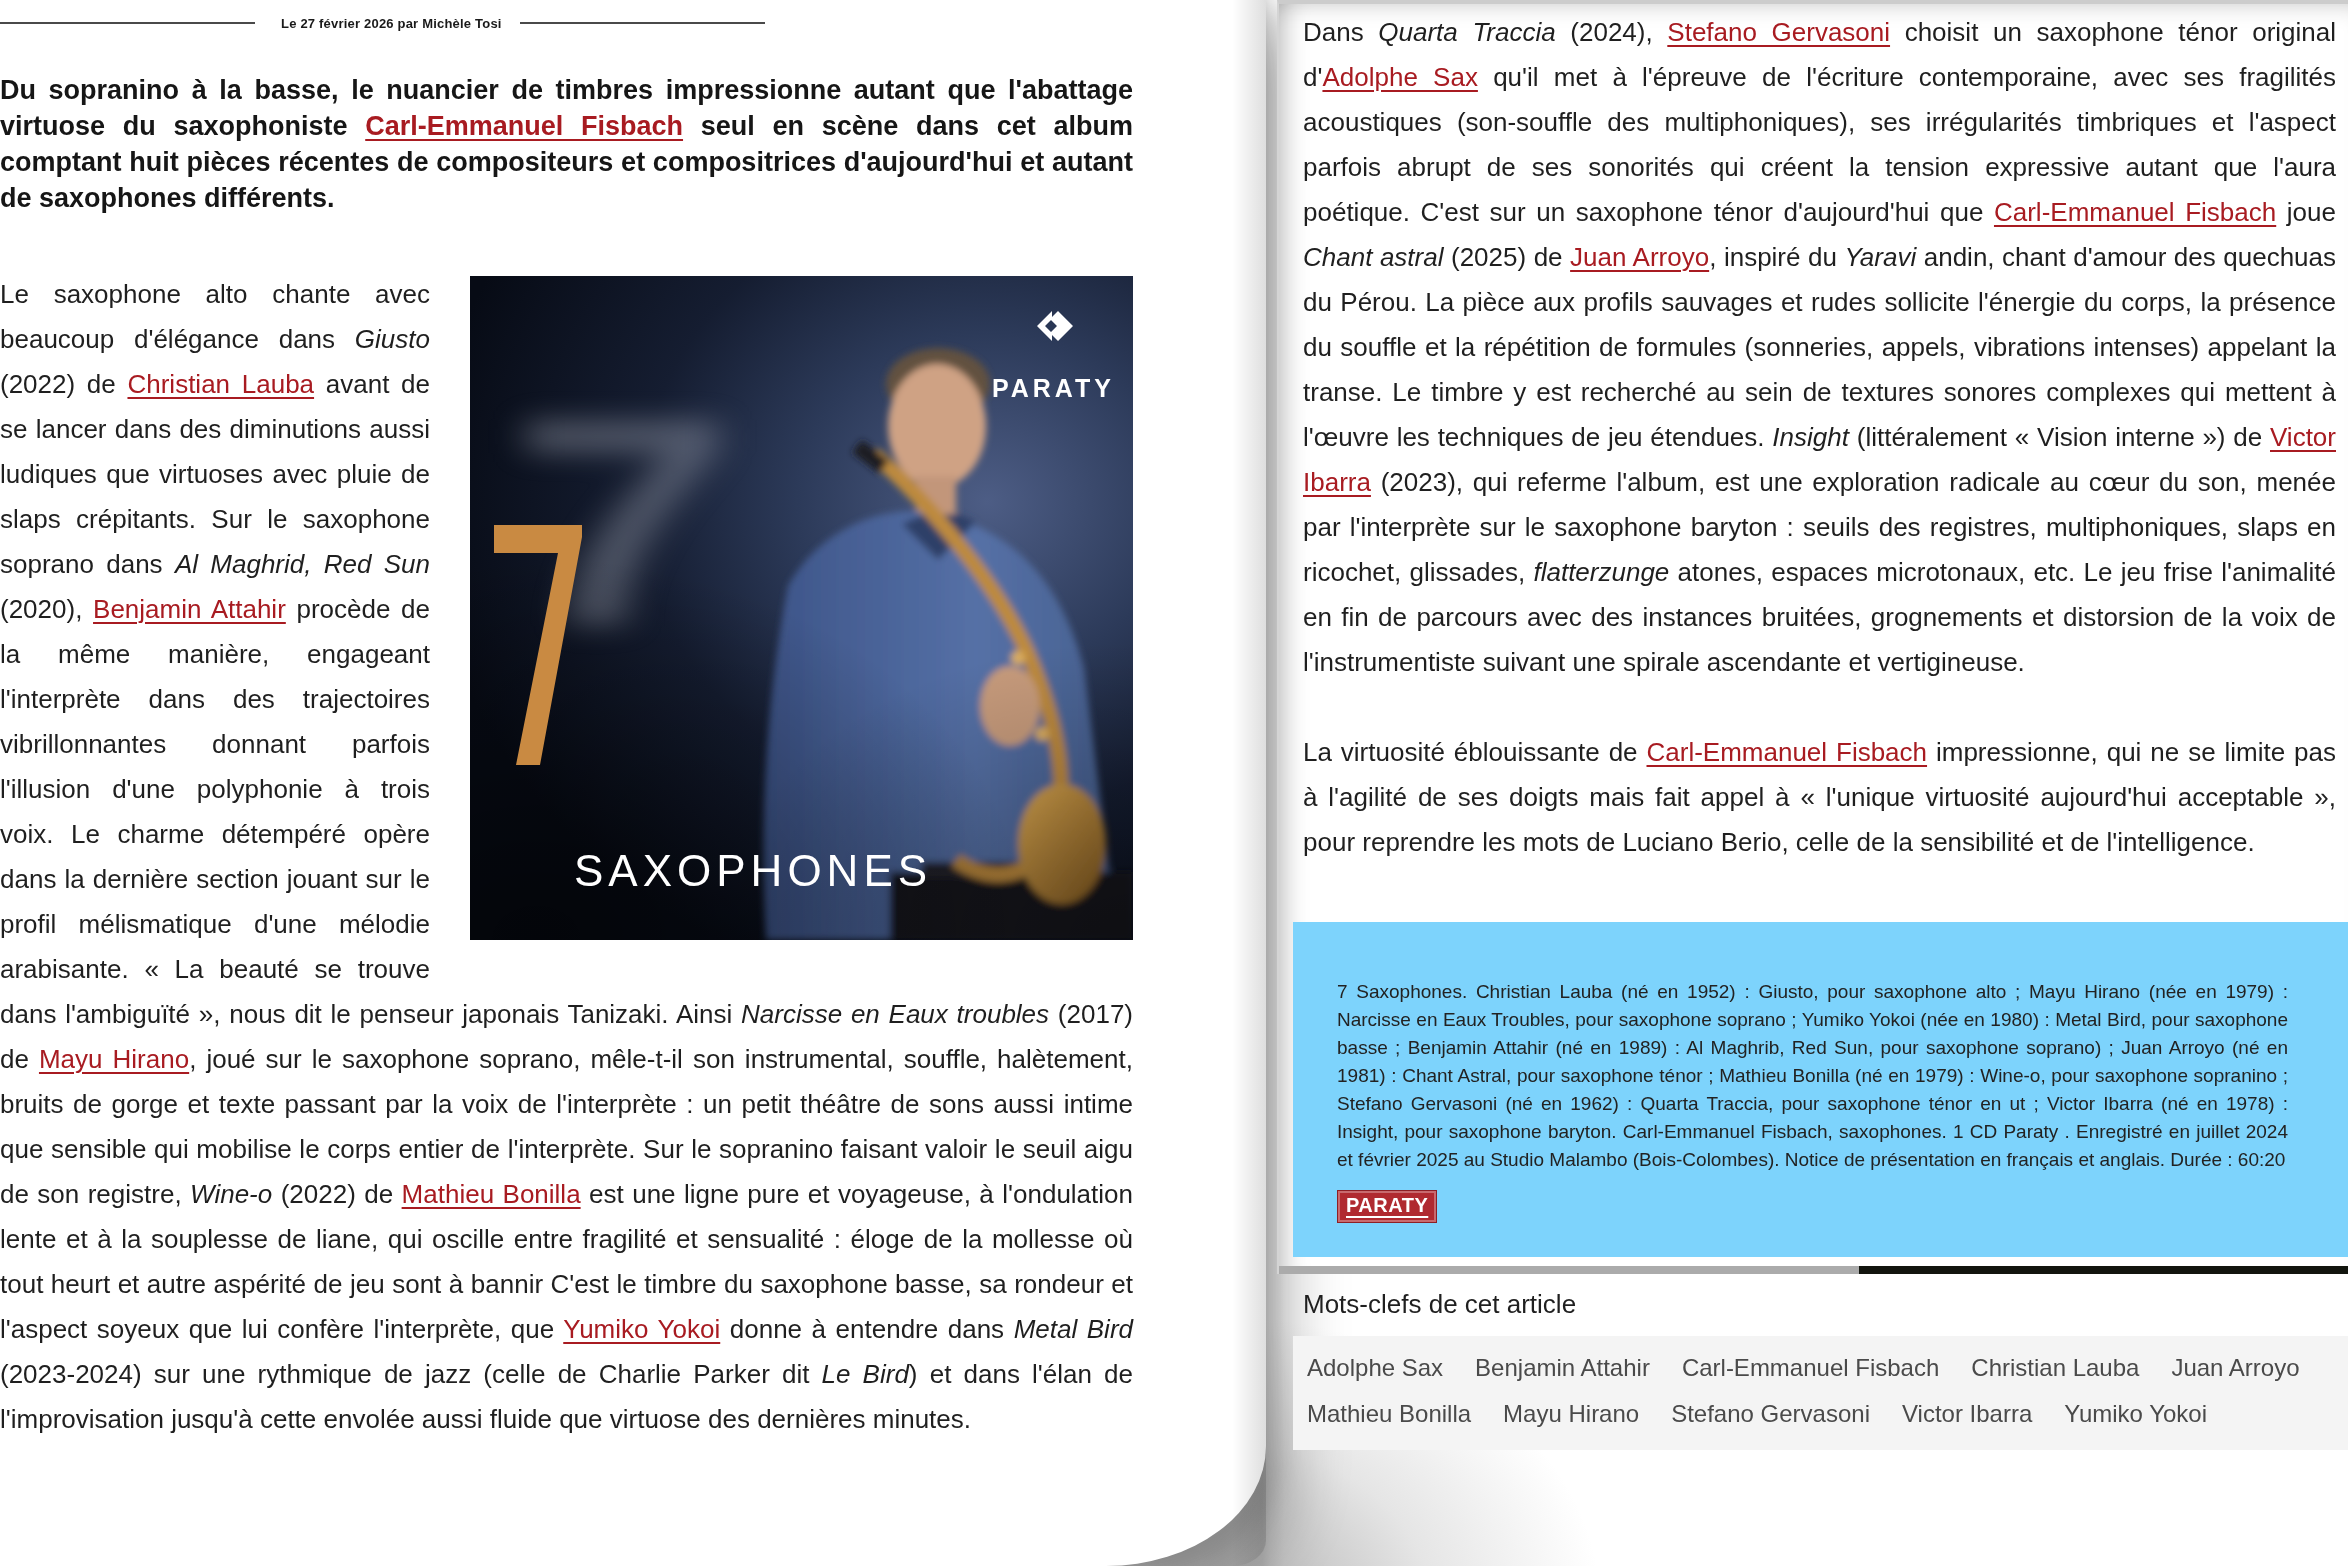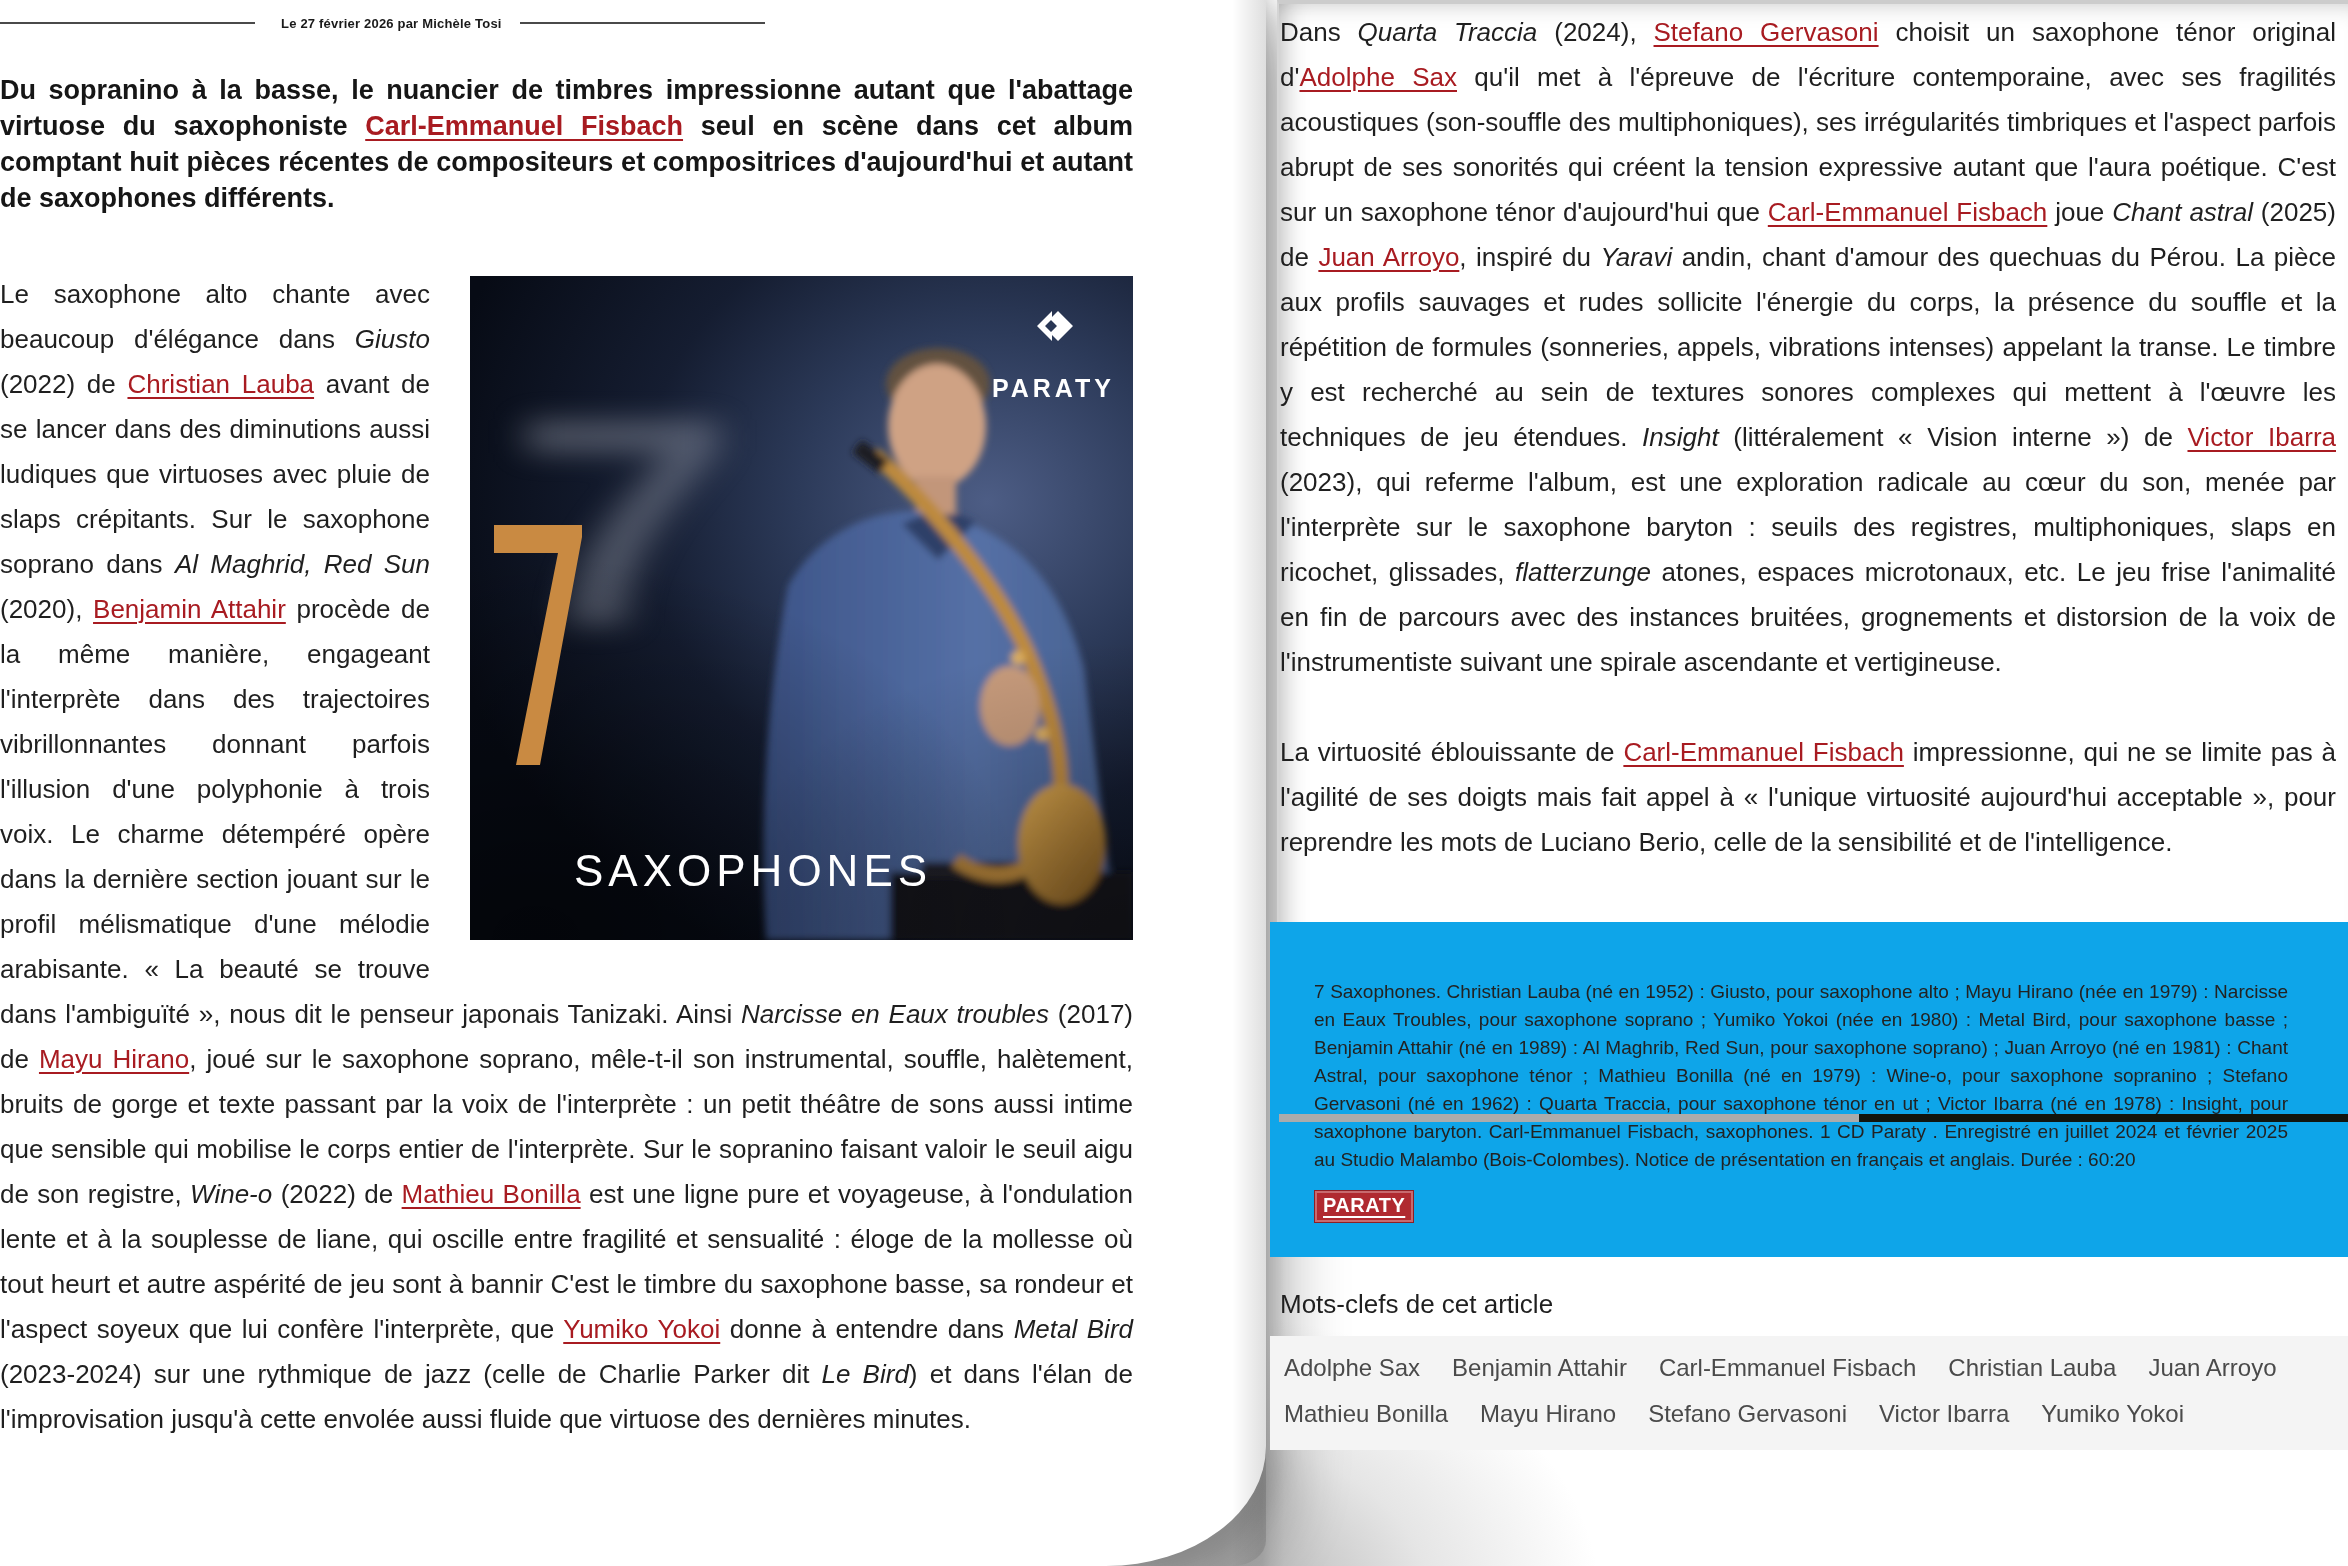--- a/index.html
+++ b/index.html
@@ -58,30 +58,30 @@
     color:rgba(168,173,186,.38);filter:blur(13px);transform:scaleX(1.35);transform-origin:left top;
   }
   .cover svg.man{position:absolute;inset:0;}
   .cover .num7{position:absolute;left:24px;top:249px;}
   .cover .word{position:absolute;left:104px;top:572px;font-size:44px;letter-spacing:5px;color:#ffffff;font-weight:500;}
   .cover .paraty{position:absolute;right:18px;top:30px;text-align:center;}
   .cover .paraty .word-label{color:#fff;font-weight:700;font-size:25px;letter-spacing:4px;margin-top:6px;}
   
   
   .page-right{
-    position:absolute;left:1277px;top:0;width:1071px;height:1122px;z-index:1;
+    position:absolute;left:1277px;top:0;width:1071px;height:1274px;z-index:1;
     background:#ffffff;box-sizing:border-box;
     border-left:2px solid #d4d4d4;border-top:4px solid #cccccc;
     box-shadow:inset 24px 0 26px -20px rgba(0,0,0,.28), inset 0 20px 22px -18px rgba(0,0,0,.18);
-    padding:6px 12px 0 1px;
+    padding:6px 12px 0 24px;
   }
   .page-right .article-body{margin-top:0;}
   .page-right p.para2{margin-top:45px;}
   .infobox{
-    margin:57px -12px 0 -10px;background:#0ea5e9;
+    margin:57px -12px 0 -10px;background:#7dd3fc;
     padding:56px 60px 34px 44px;box-sizing:border-box;
   }
   .infobox .ref{font-size:19px;line-height:28px;color:#222;text-align:justify;margin:0;}
   .badge{
     display:inline-block;margin-top:16px;background:#b02a30;color:#ffffff;
     font-size:20px;font-weight:800;letter-spacing:.5px;padding:3px 8px 5px 8px;
     text-decoration:underline;text-decoration-thickness:2px;text-underline-offset:4px;
     box-shadow:inset 0 0 0 2px rgba(255,255,255,.30);border:1px solid #8d1f25;cursor:pointer;
   }
   .kw-label{margin-top:32px;font-size:26px;color:#1f1f1f;}

